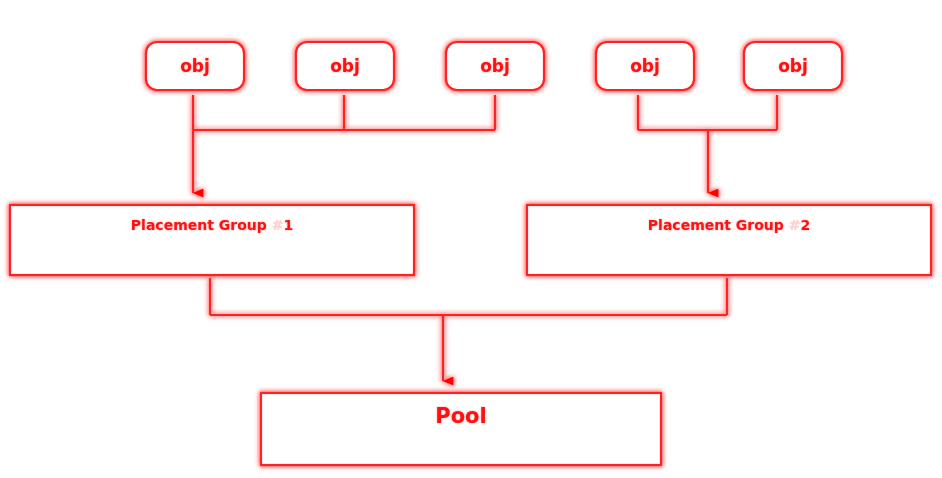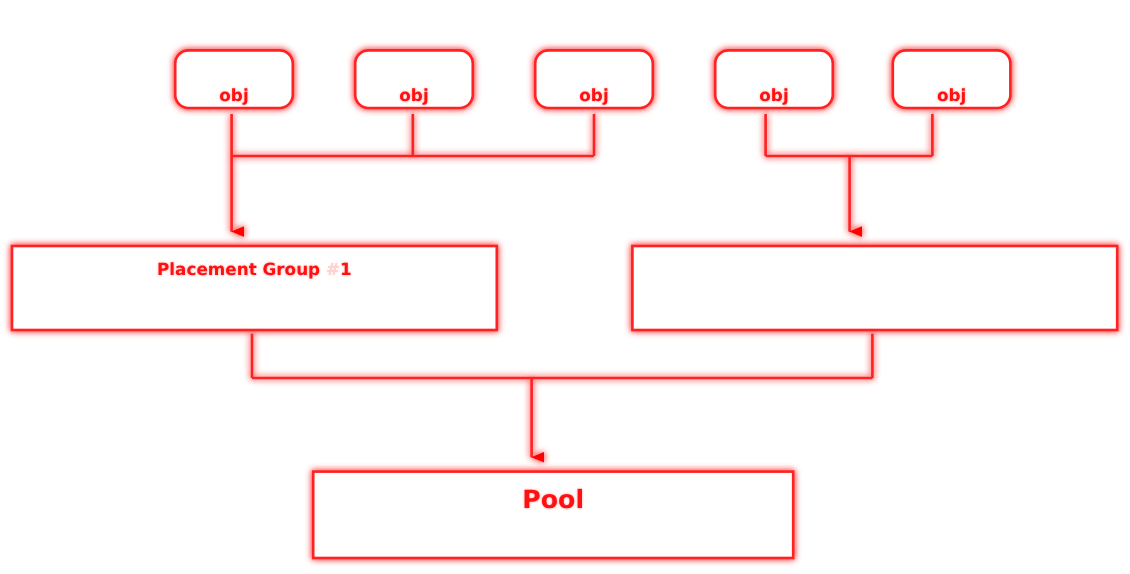--- a/index.html
+++ b/index.html
@@ -26,22 +26,21 @@
     position: absolute;
     color: #ff1111;
     font-weight: bold;
     font-family: "DejaVu Sans", sans-serif;
     white-space: nowrap;
     text-align: center;
     pointer-events: none;
     text-shadow: 0 0 2px rgba(255,60,60,0.55);
   }
   .obj-label {
-    font-size: 14px;
-    margin-top: 16px;
+    font-size: 17px;
   }
   .group-label {
     font-size: 14px;
   }
   .pool-label {
     font-size: 21px;
   }
   .hash-faint {
     color: #ffd2d2;
     text-shadow: 0 0 1px rgba(255,170,170,0.6);
@@ -111,16 +110,17 @@
   </svg>
 
   <div class="node-label obj-label" style="left:146px; top:56px; width:98px;">obj</div>
   <div class="node-label obj-label" style="left:296px; top:56px; width:98px;">obj</div>
   <div class="node-label obj-label" style="left:446px; top:56px; width:98px;">obj</div>
   <div class="node-label obj-label" style="left:596px; top:56px; width:98px;">obj</div>
   <div class="node-label obj-label" style="left:744px; top:56px; width:98px;">obj</div>
 
   <div class="node-label group-label" style="left:10px; top:217px; width:404px;"><span>Placement Group </span><span class="hash-faint">#</span><span>1</span></div>
 
+  <div class="node-label group-label" style="left:527px; top:217px; width:404px;"><span>Placement Group </span><span class="hash-faint">#</span><span>2</span></div>
 
   <div class="node-label pool-label" style="left:261px; top:404px; width:400px;">Pool</div>
 
 </div>
 
 </body></html>

